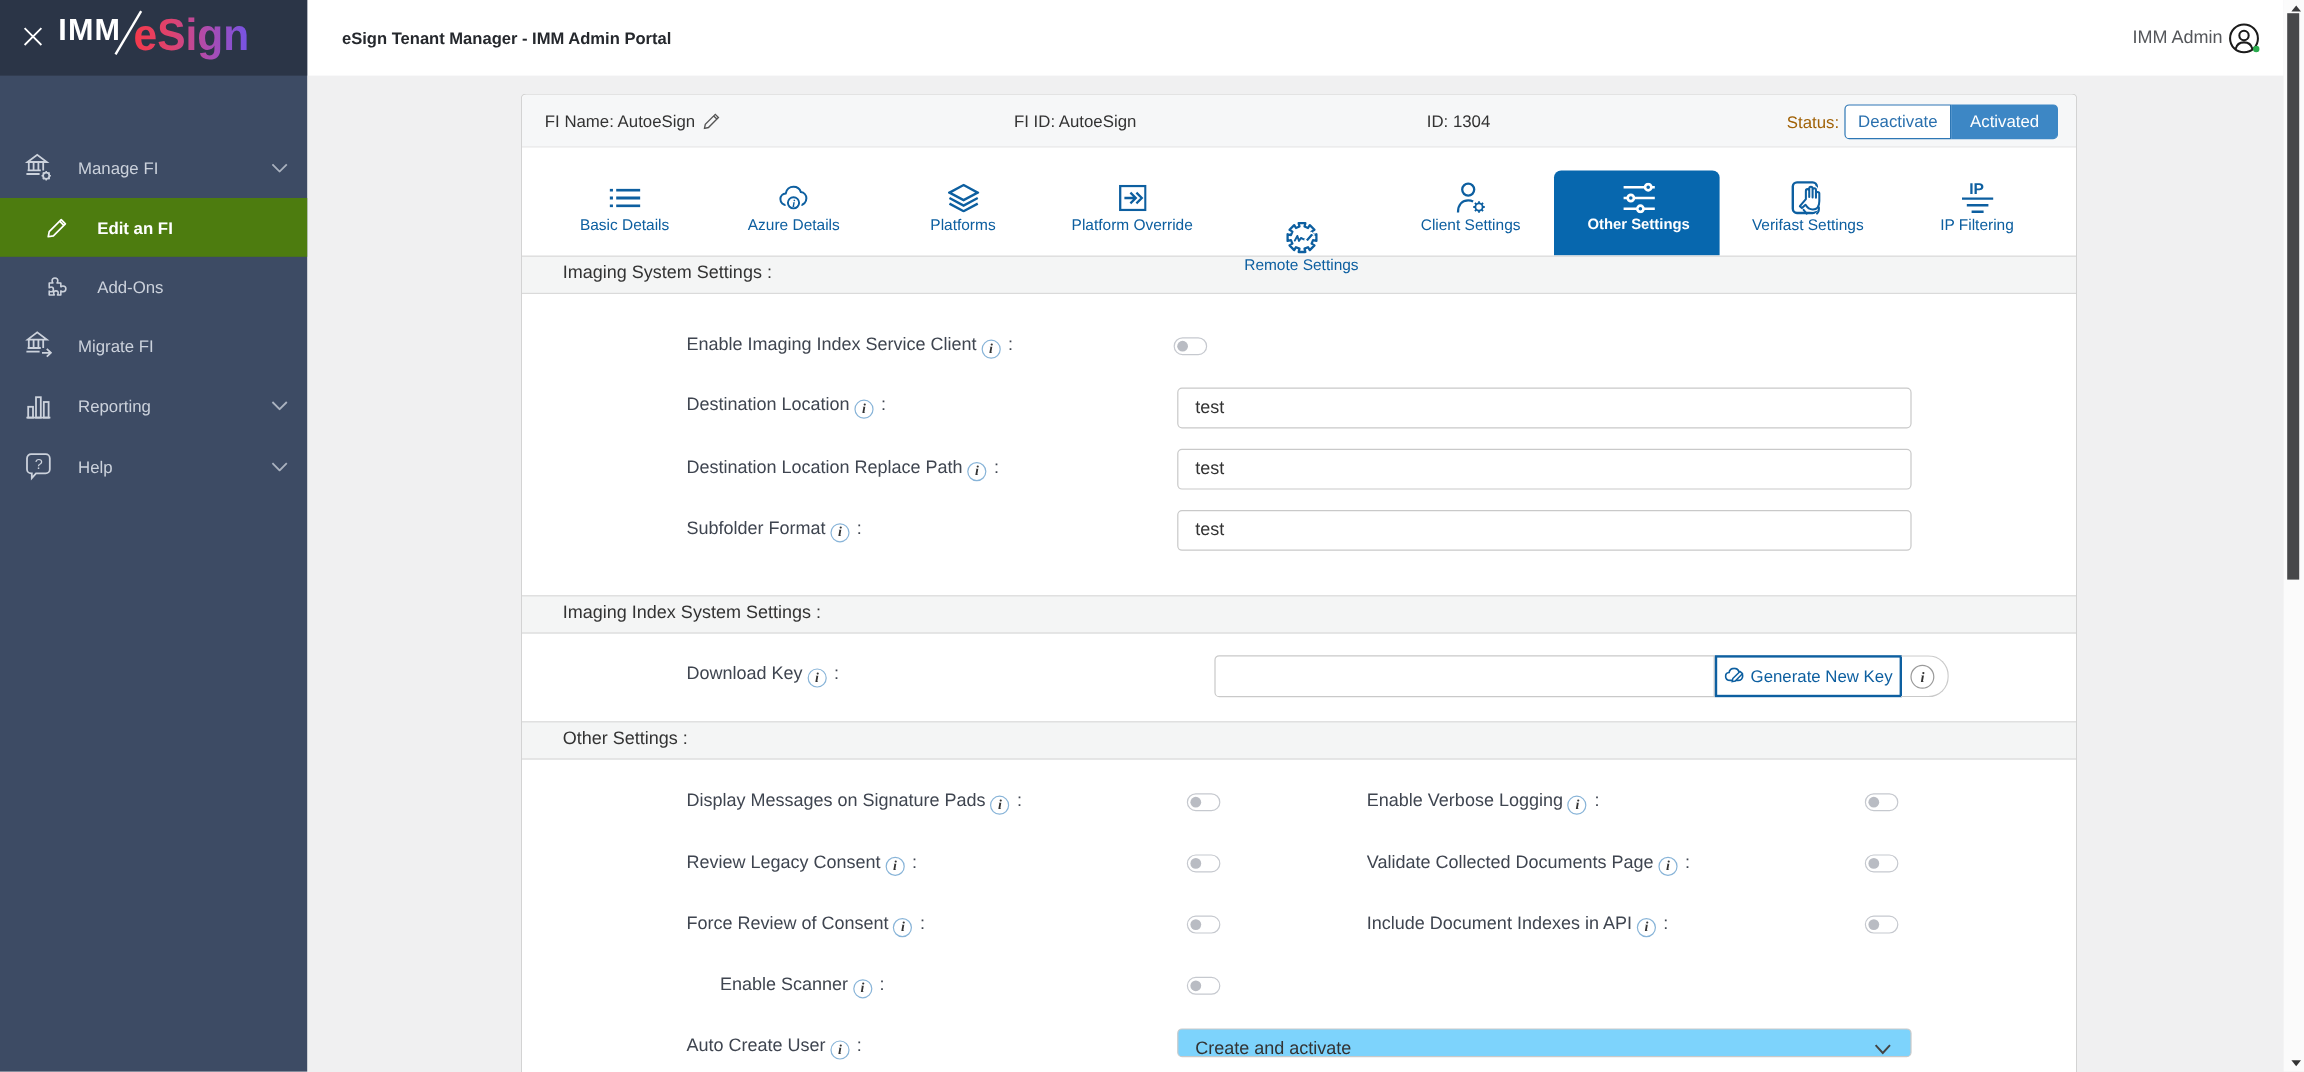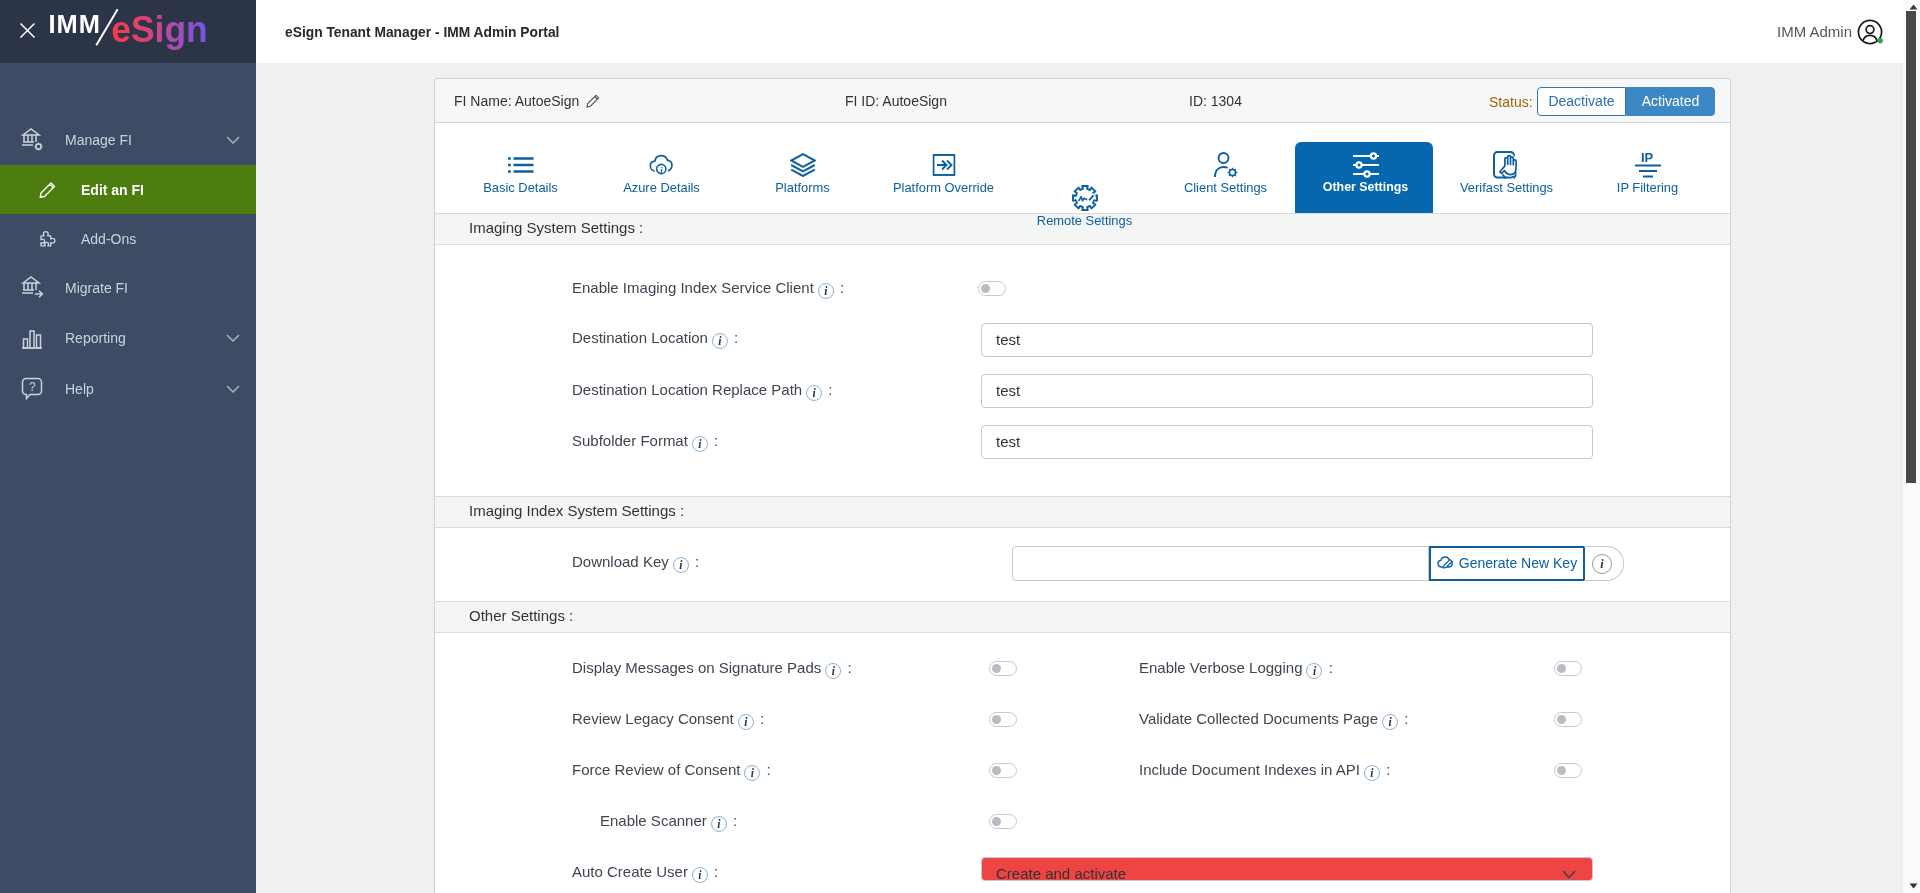--- a/index.html
+++ b/index.html
@@ -55,21 +55,21 @@
 .tinput { position:absolute; left:546px; width:612px; height:34px; border:1px solid #c9c9c9; border-radius:4px; background:#fff; font-size:15px; color:#333; line-height:32px; padding-left:14px; }
 
 
 #dkgroup { position:absolute; left:546px; top:467px; width:612px; height:35px;margin-left:31px; }
 #dkinput { position:absolute; left:0; top:0; width:417px; height:35px; border:1px solid #c9c9c9; border-radius:4px 0 0 4px; background:#fff; }
 #dkbtn { position:absolute; left:417px; top:0; width:156px; height:35px; border:2px solid #0d5fa0; background:#fff; color:#0d5fa0; font-size:14px; text-align:center; line-height:31px; }
 #dkinfo { position:absolute; left:572px; top:0; width:40px; height:35px; border:1px solid #c9c9c9; border-left:none; border-radius:0 17px 17px 0; }
 #dkinfo .ii { position:absolute; left:8px; top:7px; width:20px; height:20px; border-color:#9a9a9a; line-height:18px; font-size:12px; margin:0; }
 
 
-#ddown { position:absolute; left:546px; top:778px; width:612px; height:24px; border:1px solid #c9c9c9; border-radius:4px; background:#ef4444; font-size:15px; color:#333; line-height:32px; padding-left:14px; }
+#ddown { position:absolute; left:546px; top:778px; width:612px; height:24px; border:1px solid #c9c9c9; border-radius:4px; background:#7dd3fc; font-size:15px; color:#333; line-height:32px; padding-left:14px; }
 #ddown svg { position:absolute; right:16px; top:12px; }
 
 
 #sbar { position:absolute; right:0; top:0; width:17px; height:893px; background:#fbfbfb; z-index:10; }
 #sthumb { position:absolute; left:3px; top:11px; width:10px; height:472px; background:#47484a; }
 </style>
 </head>
 <body>
 
 <div id="sidebar">

